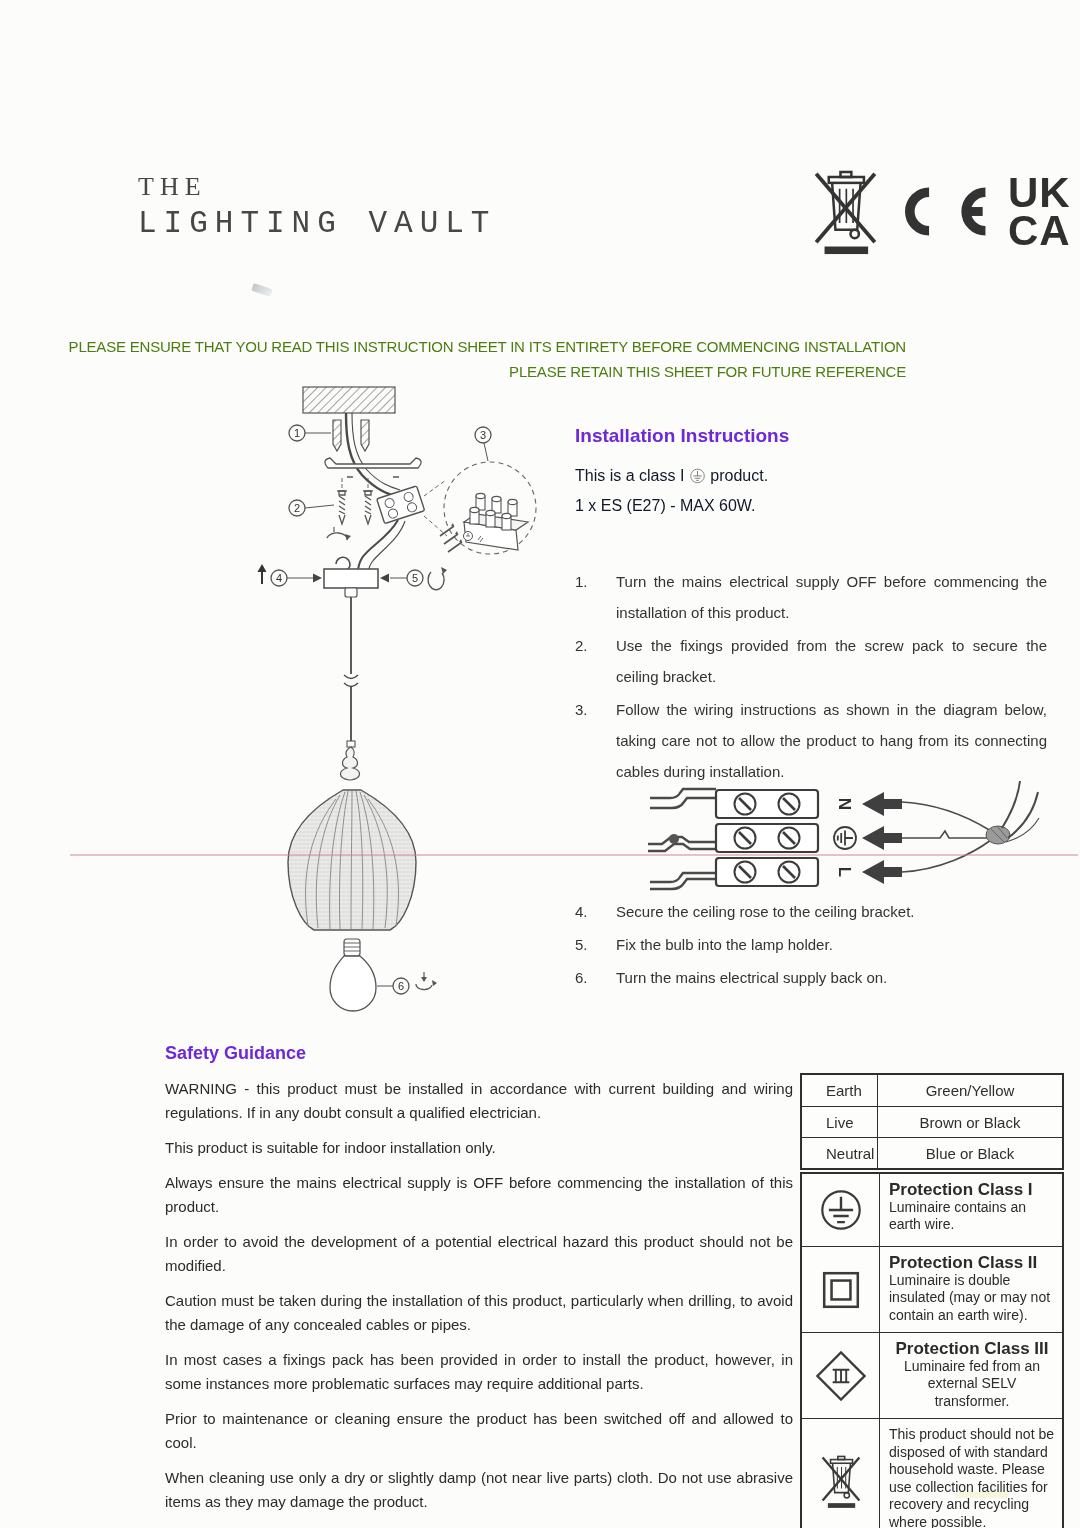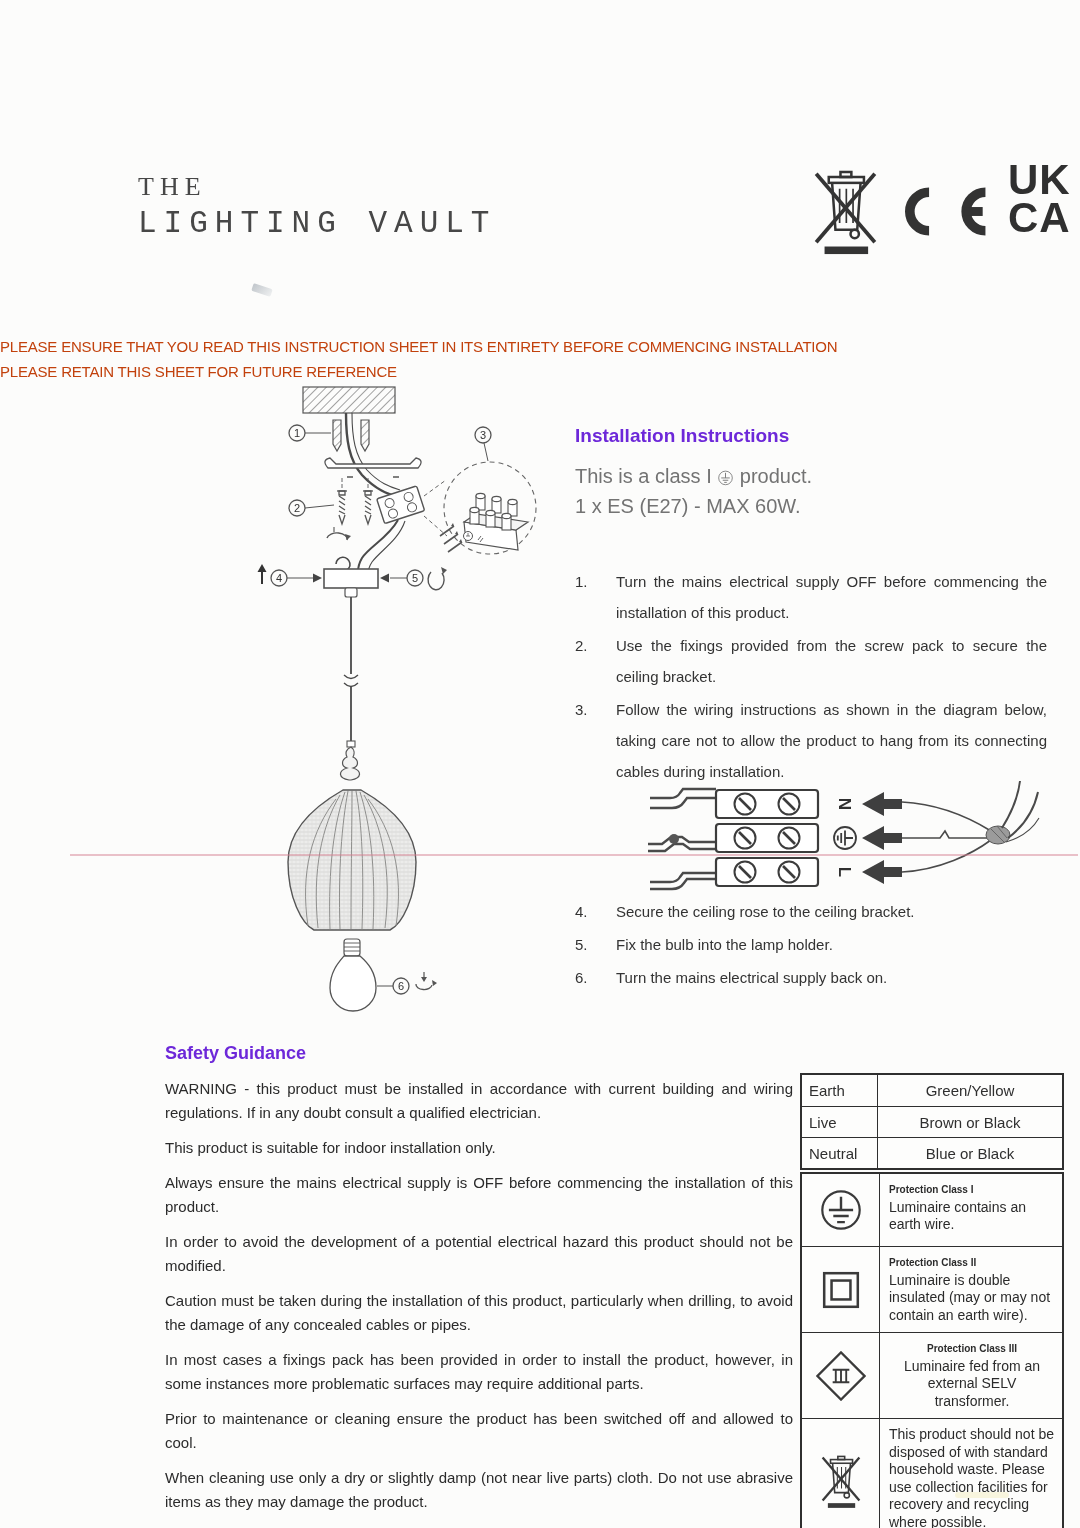--- a/index.html
+++ b/index.html
@@ -7,29 +7,29 @@
   .page { position:relative; width:1080px; height:1528px; background:#fcfcfb; color:#2f2f2f; overflow:hidden; }
 
   
   .logo { position:absolute; left:138px; top:172px; font-family:"Liberation Serif", serif; color:#474747; }
   .logo .l1 { font-size:26px; letter-spacing:6px; }
   .logo .l2 { font-size:31px; letter-spacing:7px; margin-top:4px;font-family:Liberation Mono, monospace; }
 
   
   .certs { position:absolute; left:812px; top:160px; display:flex; align-items:flex-start; gap:16px; color:#343434; }
   .certs .ce { margin-top:24px; }
-  .ukca { margin-top:1px; font-weight:bold; font-size:42px; line-height:38px; letter-spacing:1px; color:#303030; }
-
-  
-  .notice { position:absolute; left:0; top:334px; width:906px; text-align:left; font-size:15px; line-height:25px; letter-spacing:-0.2px; color:#c2410c; }
+  .ukca { margin-top:14px; font-weight:bold; font-size:42px; line-height:38px; letter-spacing:1px; color:#303030; }
+
+  
+  .notice { position:absolute; left:0; top:334px; width:906px; text-align:right; font-size:15px; line-height:25px; letter-spacing:-0.2px; color:#4d7c0f; }
 
   
   .install-head { position:absolute; left:575px; top:425px; width:472px; }
   .section-title { font-size:19px; font-weight:bold; color:#6d28d9; }
-  .intro-line { font-size:20px; line-height:30px; color:#737373; }
+  .intro-line { font-size:16px; line-height:30px; color:#0f172a; }
   .install-head .intro { margin-top:14px; }
   .earth-inline { vertical-align:-3px; color:#777; }
 
   .steps { position:absolute; left:575px; width:472px; }
   .steps-a { top:566px; }
   .steps-b { top:896px; }
   .step { display:flex; font-size:15px; line-height:31px; margin-bottom:2px; color:#333; }
   .step .num { width:41px; flex:none; }
   .step .txt { flex:1; text-align:justify; }
 
@@ -39,30 +39,30 @@
   
   .safety { position:absolute; left:165px; top:1043px; width:628px; }
   .safety .section-title { font-size:18px; }
   .safety .paras { margin-top:13px; }
   .safety p { font-size:15px; line-height:24px; margin-bottom:11px; text-align:justify; color:#2b2b2b; }
 
   
   .wire-table { position:absolute; left:800px; top:1073px; width:264px; border:2px solid #2f2f2f; background:#fdfdfc; }
   .wire-row { display:flex; height:31px; border-top:1.5px solid #2f2f2f; }
   .wire-row:first-child { border-top:none; }
-  .wire-term { width:76px; border-right:1.5px solid #2f2f2f; display:flex; align-items:center; padding-left:7px; font-size:15px; }
+  .wire-term { width:76px; border-right:1.5px solid #2f2f2f; display:flex; align-items:center; padding-left:24px; font-size:15px; }
   .wire-col { flex:1; display:flex; align-items:center; justify-content:center; font-size:15px; }
 
   
   .class-table { position:absolute; left:800px; top:1172px; width:264px; border:2px solid #2f2f2f; background:#fdfdfc; }
   .class-row { display:flex; border-top:1.5px solid #2f2f2f; }
   .class-row:first-child { border-top:none; }
   .icon-cell { width:78px; flex:none; border-right:1.5px solid #2f2f2f; display:flex; align-items:center; justify-content:center; color:#3a3a3a; }
   .text-cell { flex:1; padding:7px 7px 8px 9px; font-size:14px; line-height:17.5px; color:#2b2b2b; }
-  .class-title { font-weight:bold; font-size:10px; }
+  .class-title { font-weight:bold; font-size:17px; }
   .class-title:empty { display:none; }
   .row-c1 { min-height:72px; } .row-c2 { min-height:80px; } .row-c3 { min-height:72px;text-align:center; } .row-weee { min-height:95px; }
 
   
   .scan-line { position:absolute; left:70px; top:854px; width:1008px; height:1.6px; background:rgba(214,128,144,0.48); z-index:6; }
   .smudge { position:absolute; left:252px; top:286px; width:20px; height:8px; background:linear-gradient(115deg,#b6bcc2,#eceeef); transform:rotate(18deg); border-radius:2px; opacity:.85; z-index:2; }
   .smudge-y { position:absolute; left:955px; top:1492px; width:54px; height:6px; background:#f6f2d6; border-radius:3px; opacity:.8; }
 
   svg text.co { font-family:"Liberation Sans", sans-serif; font-size:11px; fill:#333; text-anchor:middle; }
   svg text.wlabel { font-family:"Liberation Sans", sans-serif; font-size:17px; font-weight:bold; fill:#303030; text-anchor:middle; }

